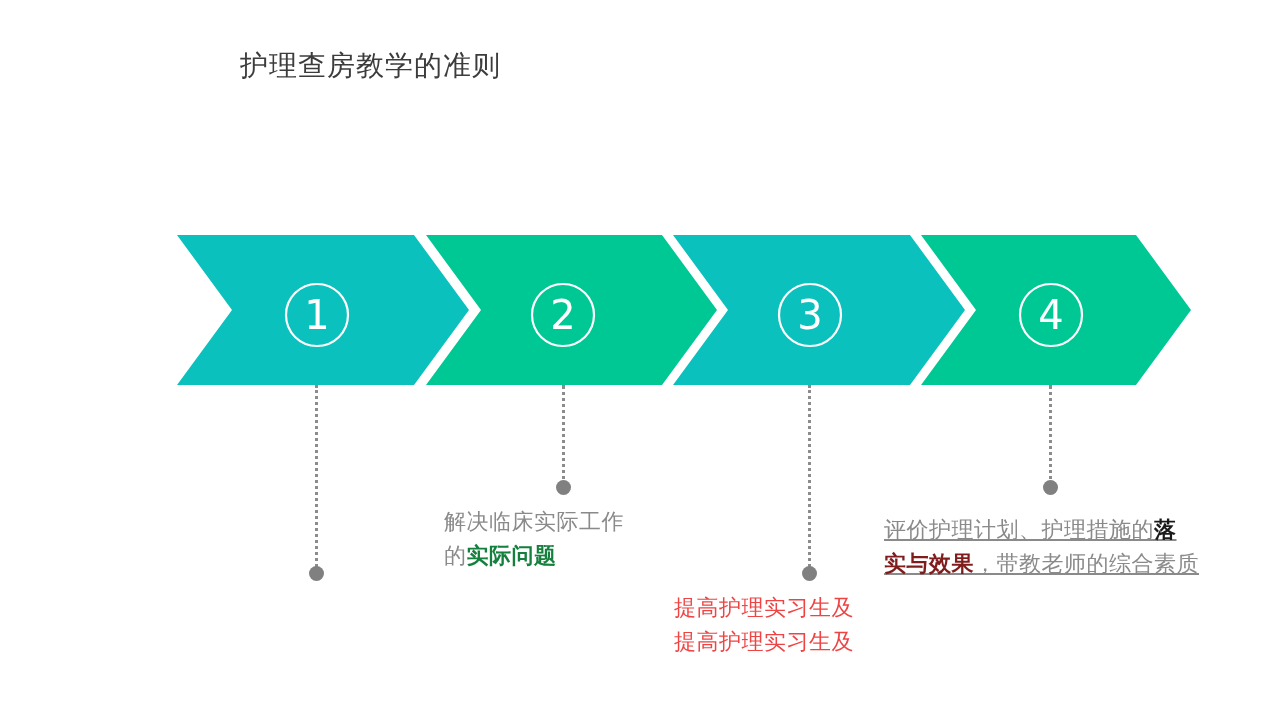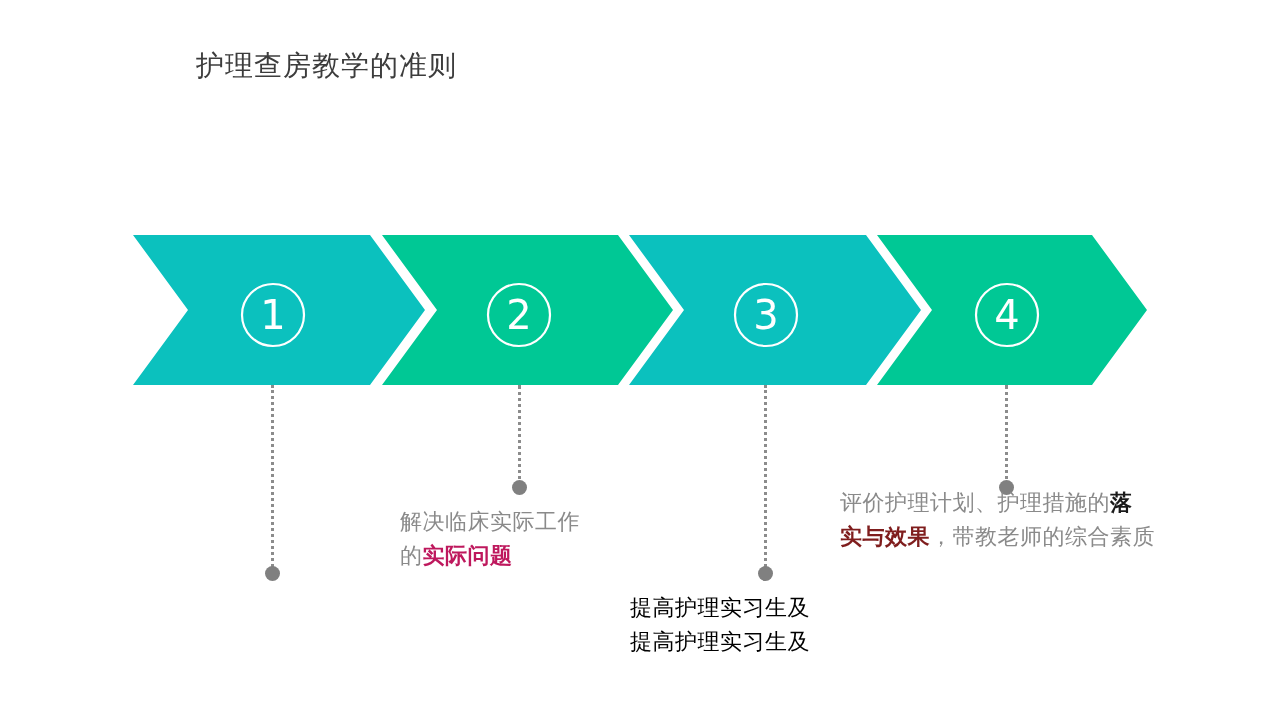--- a/index.html
+++ b/index.html
@@ -13,20 +13,21 @@
     font-family: "DejaVu Sans", "Liberation Sans", sans-serif;
     overflow: hidden;
     position: relative;
   }
 
   .slide {
     position: absolute;
     inset: 0;
     width: 1046px;
     height: 720px;
+    margin-left: 44px;
   }
 
   
   .slide-title {
     position: absolute;
     left: 196px;
     top: 48px;
     font-size: 28px;
     font-weight: 400;
     color: #3c3c3c;
@@ -121,24 +122,24 @@
   <div class="connector-dot" style="left: 265px; top: 566px; background: rgb(128, 128, 128);"></div>
   <div class="connector" style="left: 518px; top: 385px; height: 102px; border-left-color: rgb(140, 140, 140);"></div>
   <div class="connector-dot" style="left: 512px; top: 480px; background: rgb(128, 128, 128);"></div>
   <div class="connector" style="left: 764px; top: 385px; height: 188px; border-left-color: rgb(140, 140, 140);"></div>
   <div class="connector-dot" style="left: 758px; top: 566px; background: rgb(128, 128, 128);"></div>
   <div class="connector" style="left: 1005px; top: 385px; height: 102px; border-left-color: rgb(140, 140, 140);"></div>
   <div class="connector-dot" style="left: 999px; top: 480px; background: rgb(128, 128, 128);"></div>
 
   <div class="caption" style="left: 400px; top: 505px; width: 236px; color: rgb(138, 138, 138);">
       <div><span>解决临床实际工作</span></div>
-      <div><span>的</span><span class="em" style="color: #be185d;">实际问题</span></div>
+      <div><span>的</span><span class="em" style="color: #15803d;">实际问题</span></div>
     </div>
-  <div class="caption" style="left: 630px; top: 591px; width: 268px; color: #000000;">
+  <div class="caption" style="left: 630px; top: 591px; width: 268px; color: #ef4444;">
       <div><span>提高护理实习生及</span></div>
       <div><span>提高护理实习生及</span></div>
     </div>
-  <div class="caption" style="left: 840px; top: 486px; width: 340px; color: rgb(138, 138, 138);">
+  <div class="caption" style="left: 840px; top: 513px; width: 340px; color: rgb(138, 138, 138); text-decoration: underline;">
       <div><span>评价护理计划、护理措施的</span><span class="em" style="color: rgb(26, 26, 26);">落</span></div>
       <div><span class="em" style="color: #7f1d1d;">实与效果</span><span>，带教老师的综合素质</span></div>
     </div>
 
 </div>
 
 </body></html>

